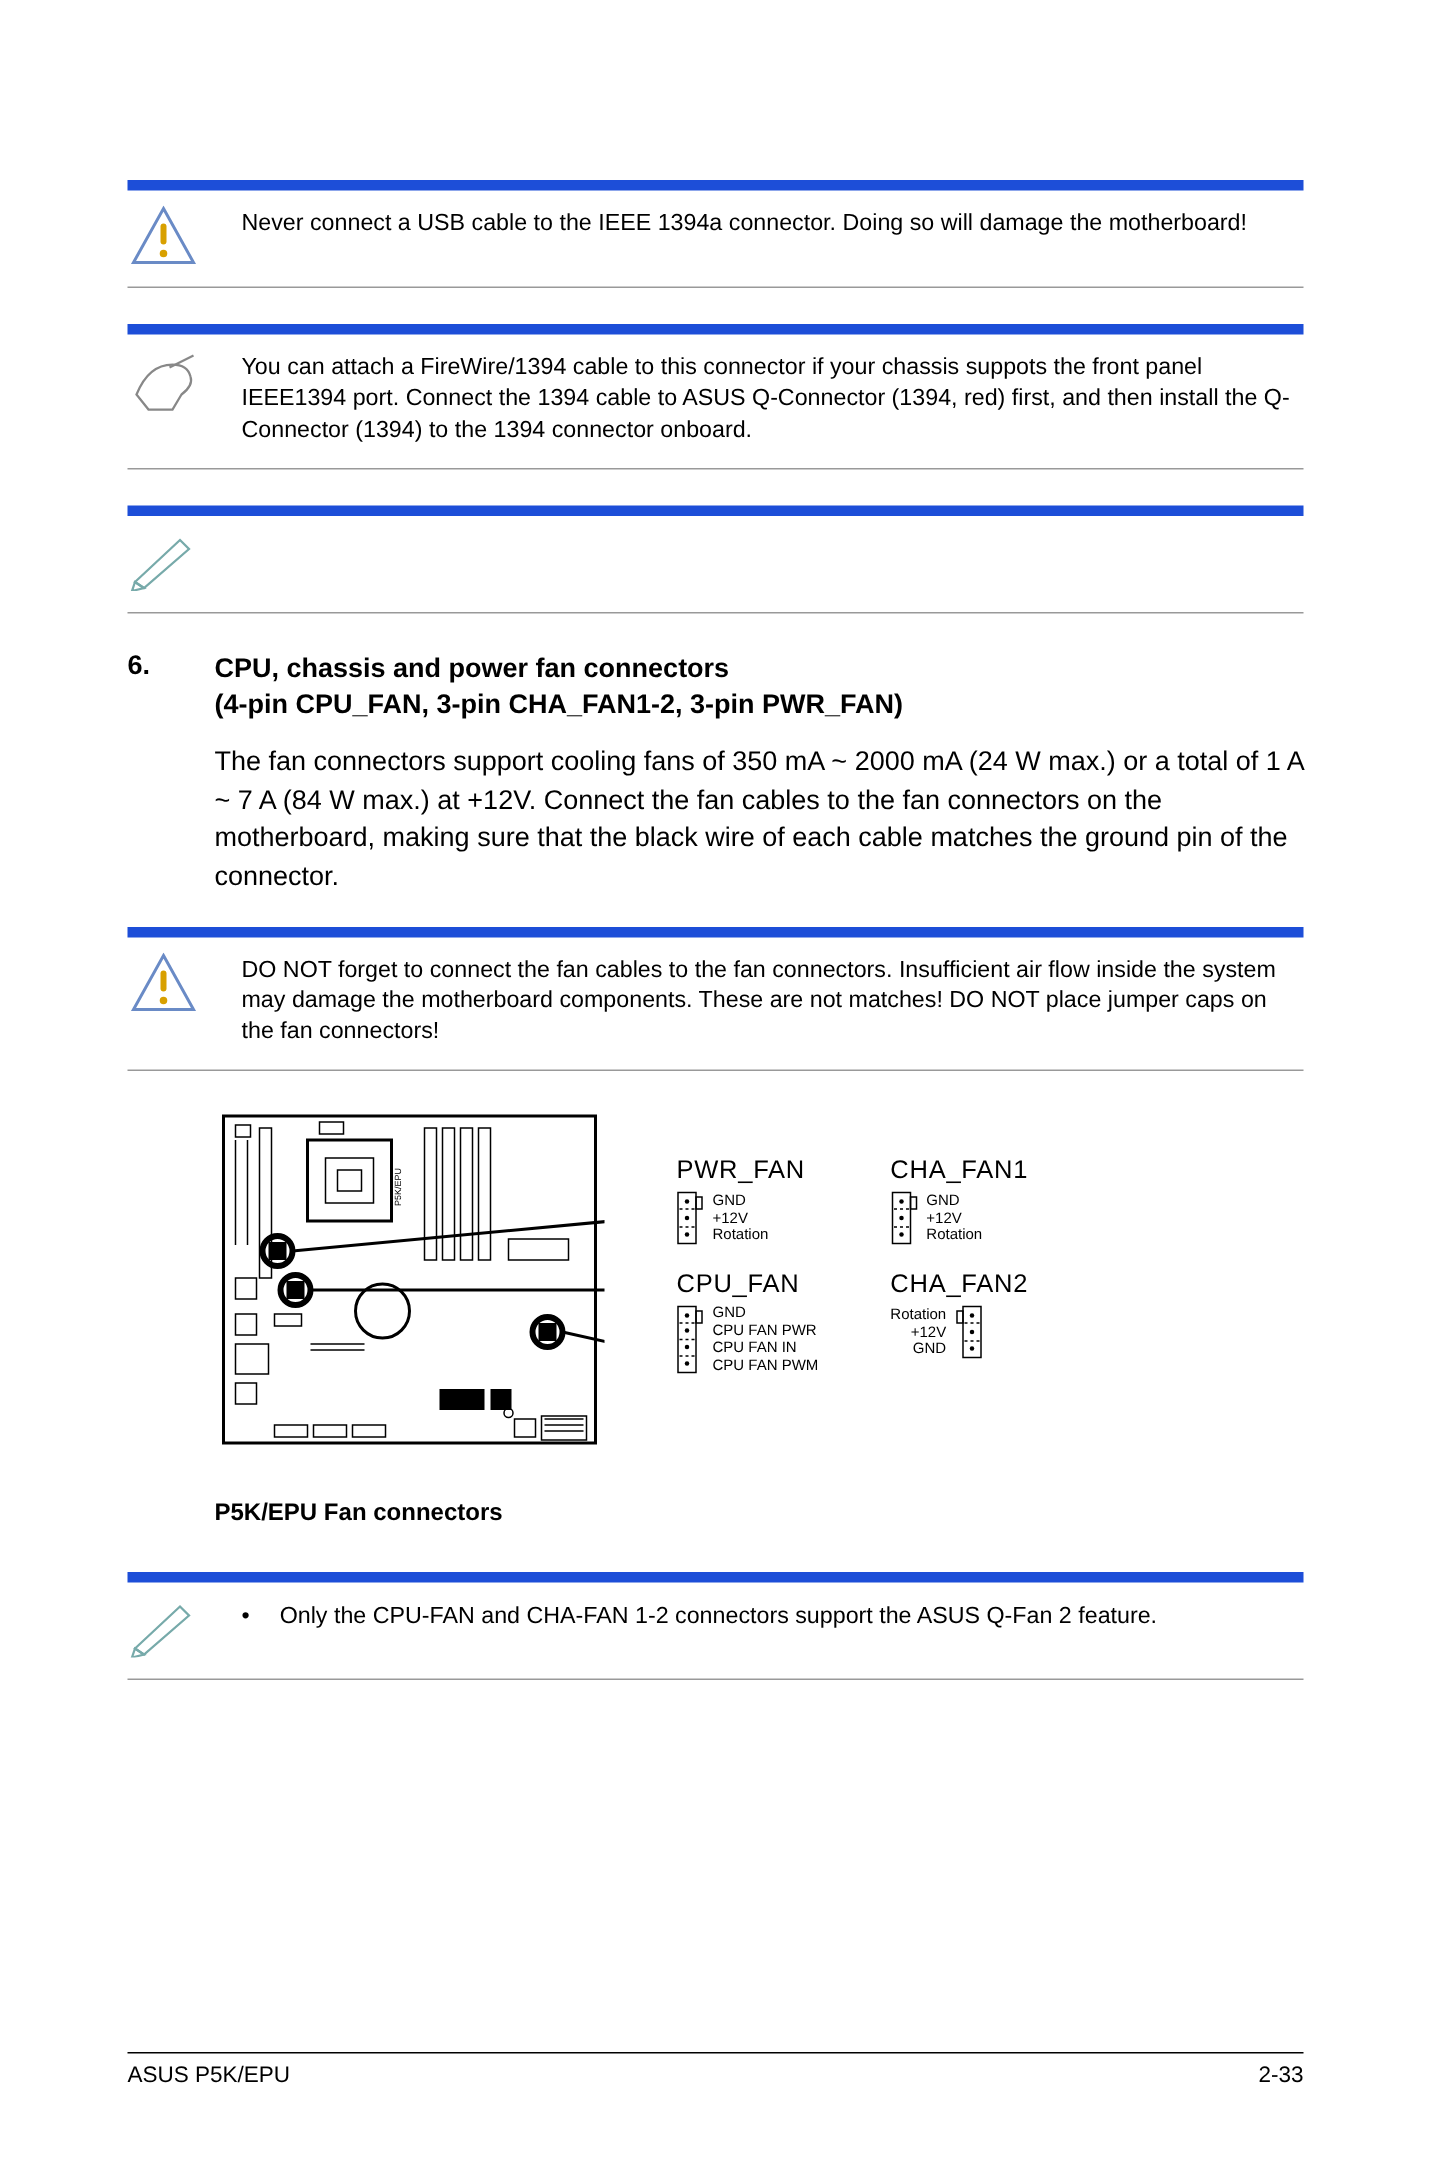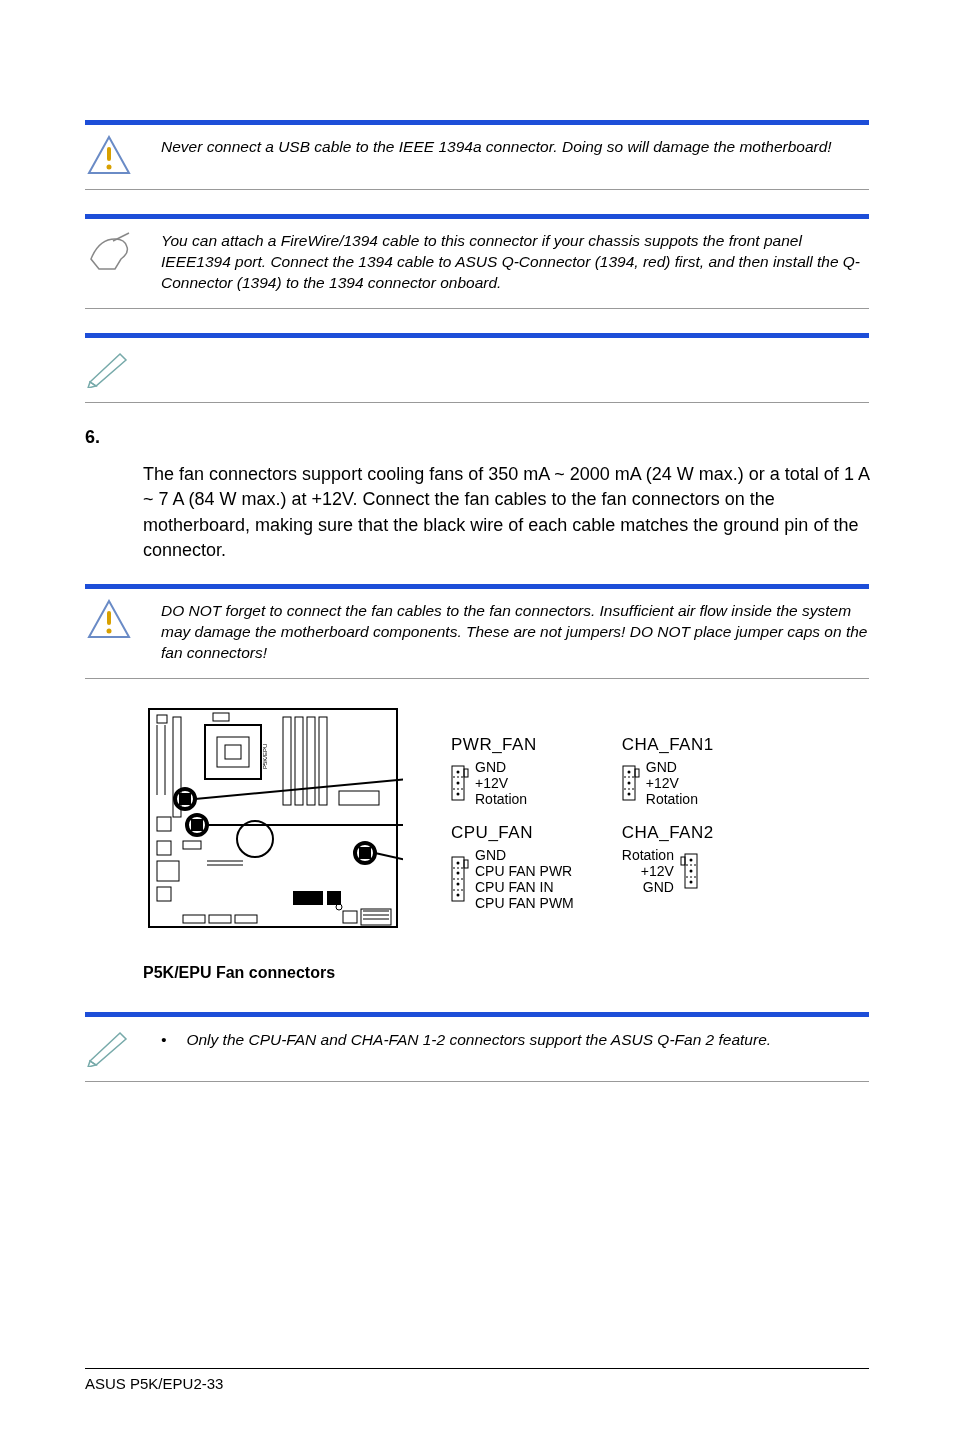--- a/index.html
+++ b/index.html
@@ -11,21 +11,21 @@
       color: #000;
       padding: 120px 85px 40px 85px;
       position: relative;
     }
     .callout {
       display: flex;
       align-items: flex-start;
       gap: 28px;
       margin-bottom: 24px;
     }
-    .callout-rule-top { border-top: 5px solid #1d4ed8; padding-top: 10px; font-style: italic; }
+    .callout-rule-top { border-top: 7px solid #1d4ed8; padding-top: 10px; }
     .callout-rule-bottom { border-bottom: 1px solid #999; padding-bottom: 14px; }
     .callout .icon { flex: 0 0 48px; display:flex; align-items:center; justify-content:center; }
     .callout .text {
       flex: 1;
       font-size: 15.5px;
       line-height: 1.35;
       padding-top: 2px;
     }
     .section-head {
       display: flex;
@@ -52,33 +52,34 @@
     .mb-svg { flex: 0 0 auto; }
     .fan-grid {
       display: grid;
       grid-template-columns: auto auto;
       column-gap: 48px;
       row-gap: 16px;
       padding-top: 32px;
     }
     .fan-block .fan-title { font-size: 17px; letter-spacing: .5px; margin-bottom: 4px; }
     .fan-block .pins { display:flex; align-items:center; gap:6px; }
-    .fan-block .pinlabels { font-size:14px; line-height:1.15; }
+    .fan-block .pinlabels { font-size:10px; line-height:1.15; }
     .diagram-caption { margin-left: 58px; font-weight:bold; font-size:16px; margin-top:4px; margin-bottom: 30px;}
     .bullets { }
     .bullets li { list-style: none; display:flex; gap:20px; font-size:15.5px; line-height:1.38; margin-bottom: 10px; }
     .bullets li::before { content:"•"; }
     .footer {
       position: absolute;
       bottom: 46px;
       left: 85px;
       right: 85px;
       border-top: 1px solid #000;
       padding-top: 6px;
       display: flex;
+      justify-content: space-between;
       font-size: 15px;
     }
   </style>
 </head>
 <body>
 
 <div class="callout callout-rule-top callout-rule-bottom">
   <div class="icon">
     <svg width="44" height="40" viewBox="0 0 44 40">
       <polygon points="22,2 42,38 2,38" fill="none" stroke="#6a8bc6" stroke-width="2"></polygon>
@@ -103,32 +104,36 @@
   <div class="icon">
     <svg width="46" height="40" viewBox="0 0 46 40">
       <path d="M4 34 L34 6 L40 12 L10 38 Z" fill="none" stroke="#7aa" stroke-width="1.5"></path>
       <path d="M4 34 L2 40 L10 38 Z" fill="none" stroke="#7aa" stroke-width="1.5"></path>
     </svg>
   </div>
 </div>
 
 <div class="section-head">
   <div class="section-num">6.</div>
+  <div>
+    <div class="section-title">CPU, chassis and power fan connectors</div>
+    <div class="section-title">(4-pin CPU_FAN, 3-pin CHA_FAN1-2, 3-pin PWR_FAN)</div>
+  </div>
 </div>
 <div class="section-body">The fan connectors support cooling fans of 350 mA ~ 2000 mA (24 W max.) or a total of 1 A ~ 7 A (84 W max.) at +12V. Connect the fan cables to the fan connectors on the motherboard, making sure that the black wire of each cable matches the ground pin of the connector.</div>
 
 <div class="callout callout-rule-top callout-rule-bottom" style="margin-left:0;">
   <div class="icon">
     <svg width="44" height="40" viewBox="0 0 44 40">
       <polygon points="22,2 42,38 2,38" fill="none" stroke="#6a8bc6" stroke-width="2"></polygon>
       <rect x="20" y="12" width="4" height="14" rx="2" fill="#d8a000"></rect>
       <circle cx="22" cy="32" r="2.5" fill="#d8a000"></circle>
     </svg>
   </div>
-  <div class="text">DO NOT forget to connect the fan cables to the fan connectors. Insufficient air flow inside the system may damage the motherboard components. These are not jumpers! DO NOT place jumper caps on the fan connectors!</div>
+  <div class="text">DO NOT forget to connect the fan cables to the fan connectors. Insufficient air flow inside the system may damage the motherboard components. These are not matches! DO NOT place jumper caps on the fan connectors!</div>
 </div>
 
 <div class="diagram-area">
   <div class="mb-svg">
     <svg width="260" height="235" viewBox="0 0 260 235">
 
       <rect x="6" y="6" width="248" height="218" fill="none" stroke="#000" stroke-width="2"></rect>
 
       <rect x="14" y="12" width="10" height="8" fill="none" stroke="#000"></rect>
       <path d="M14 22 v70 M22 22 v70" stroke="#000" fill="none"></path>

